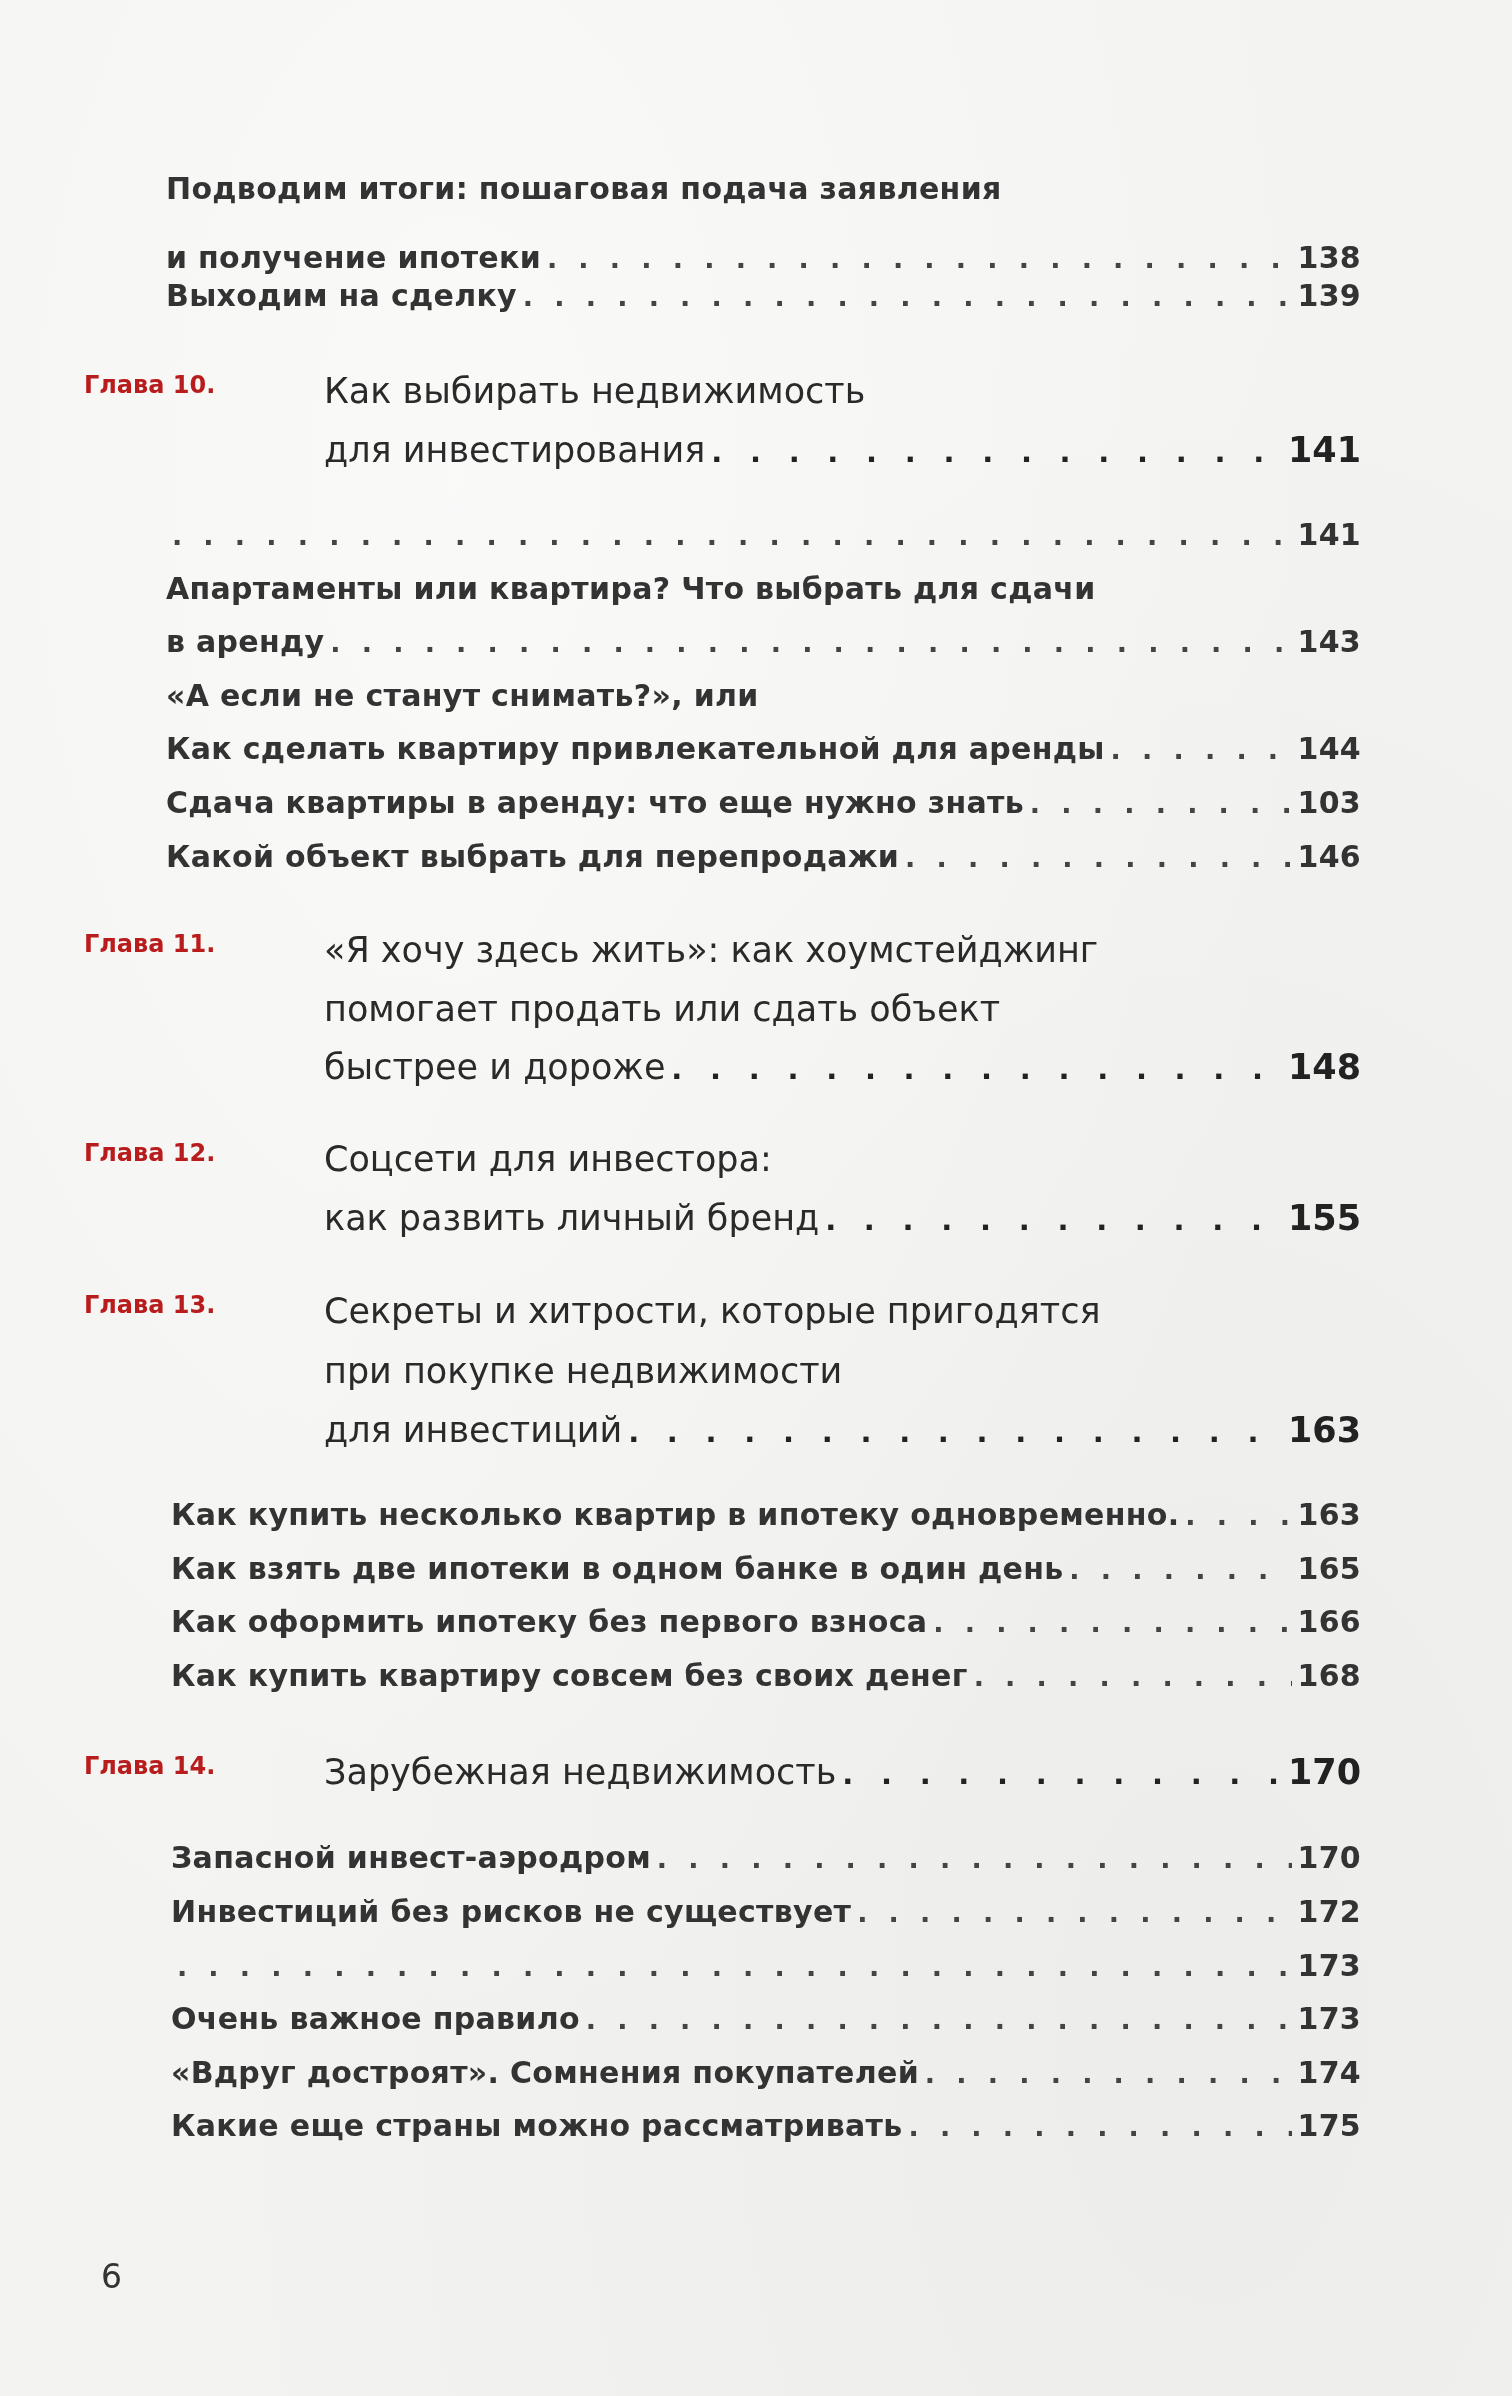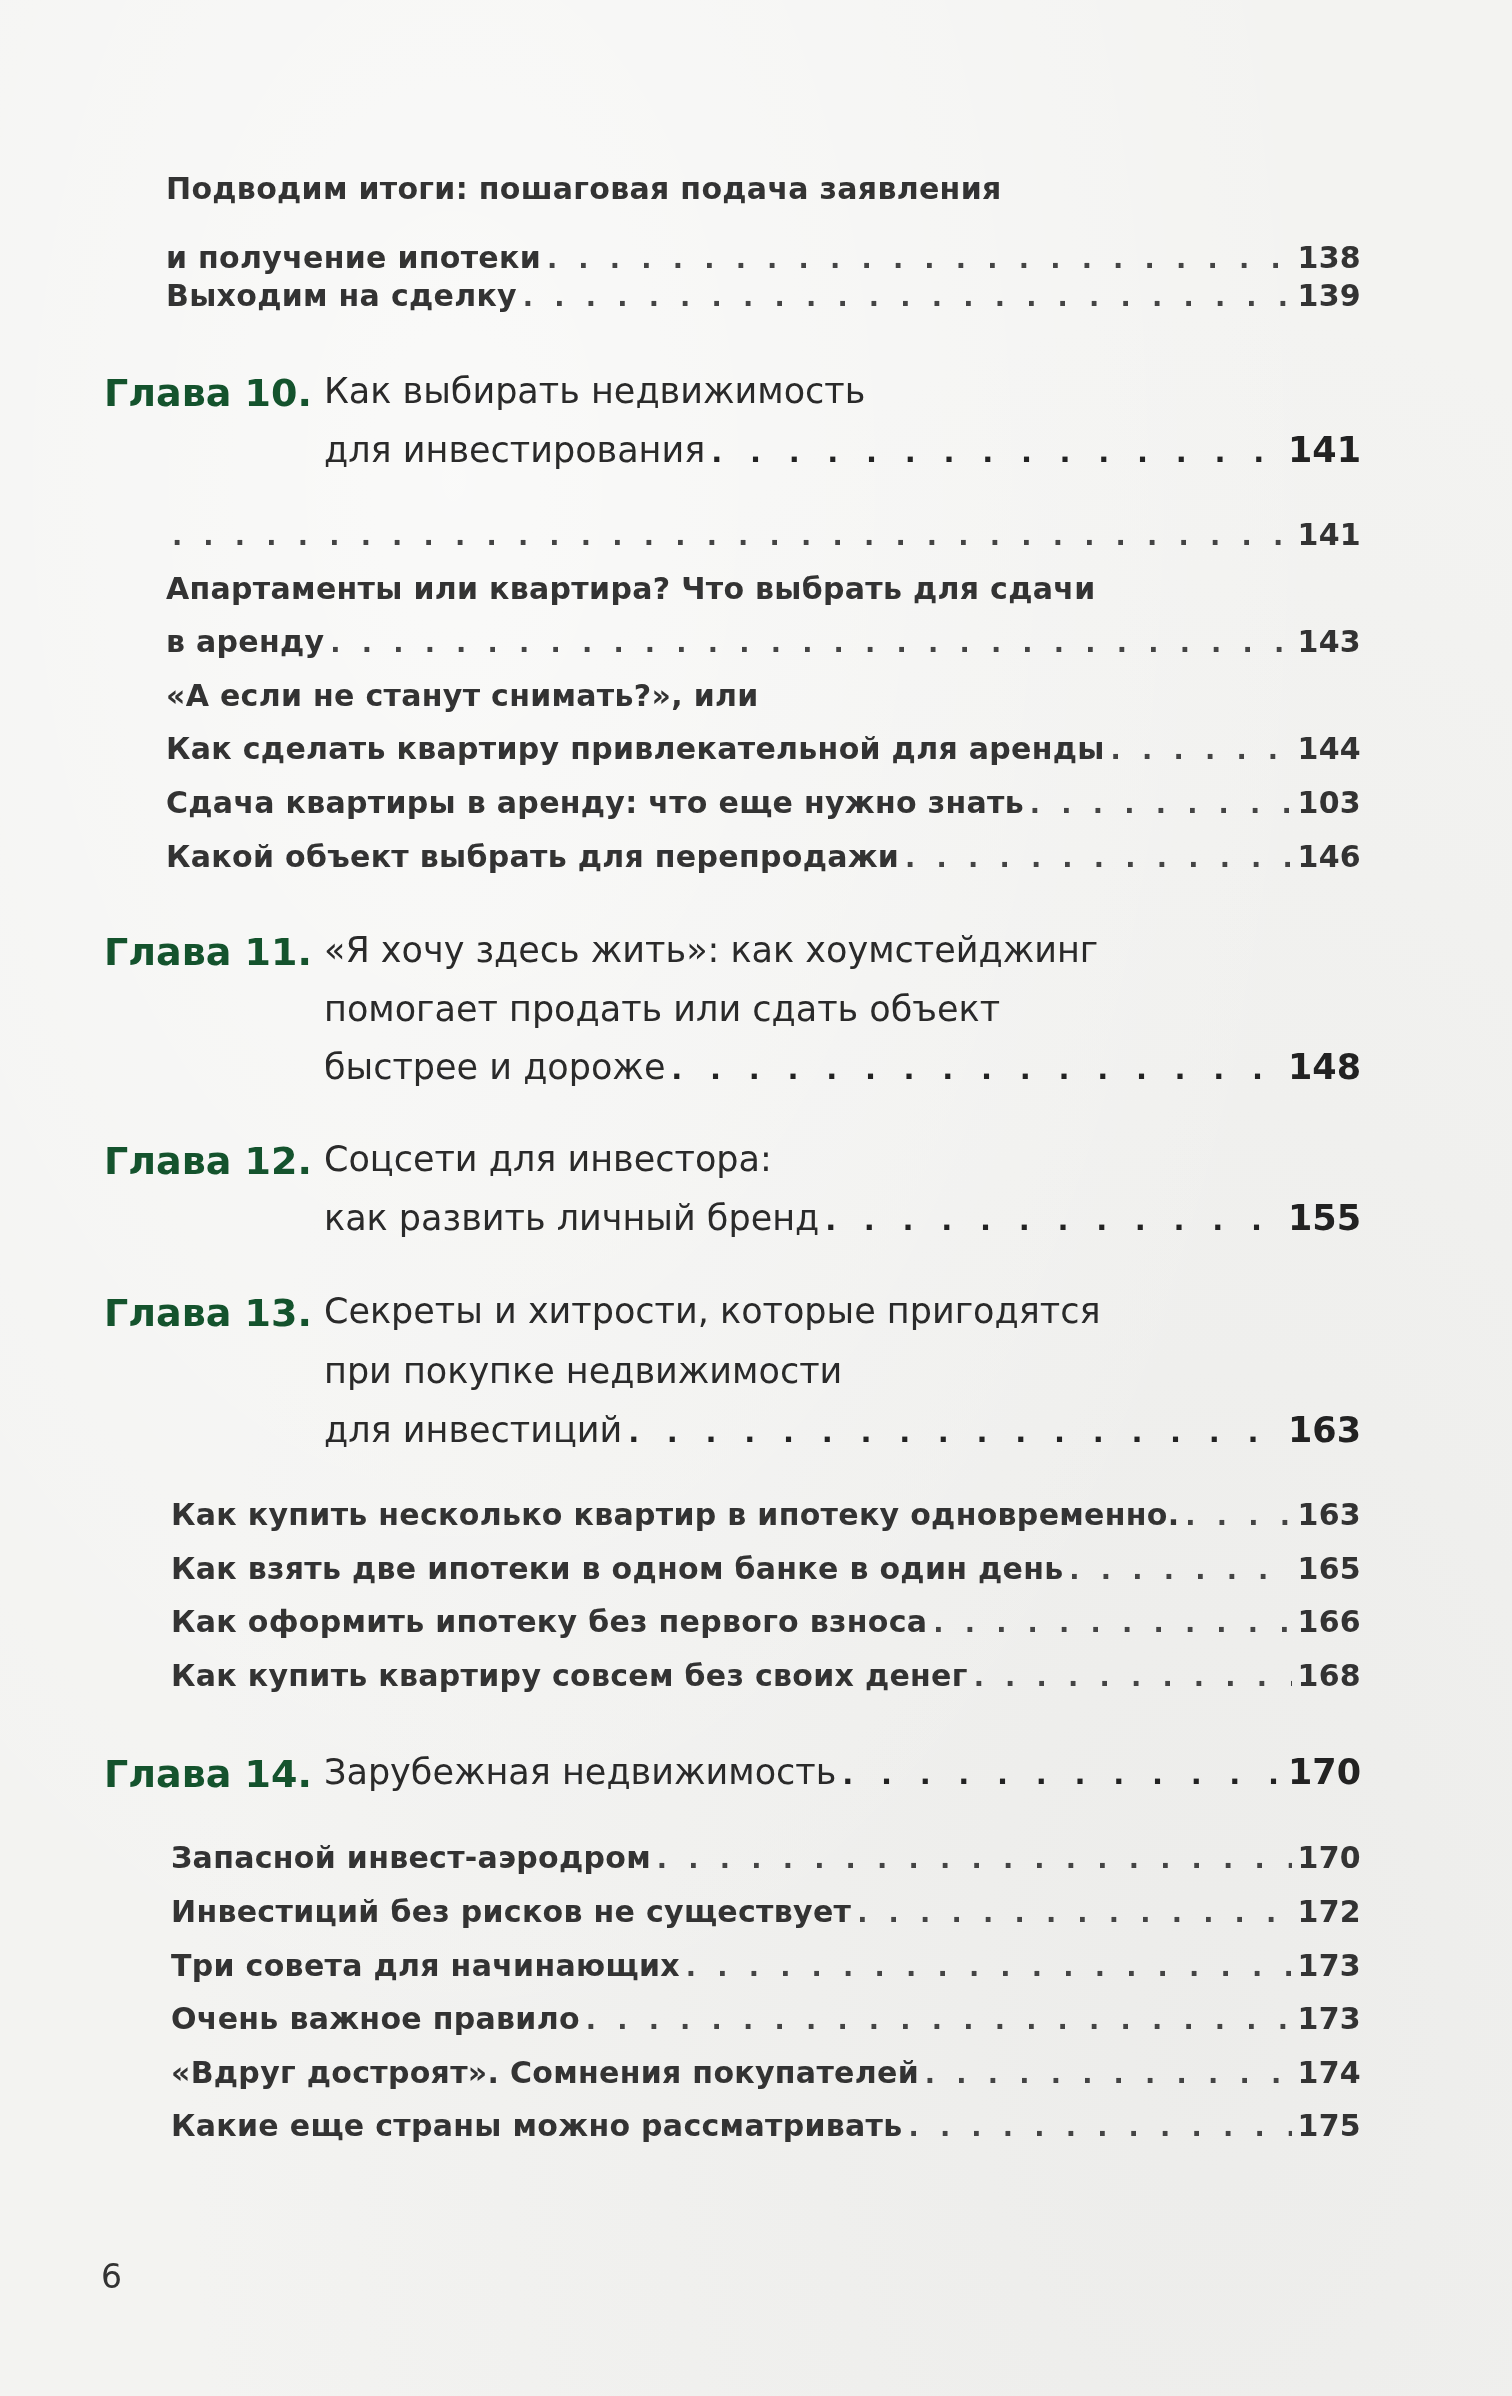--- a/index.html
+++ b/index.html
@@ -46,24 +46,24 @@
       font-size: 27px;
     }
     .leader::before {
       content: ". . . . . . . . . . . . . . . . . . . . . . . . . . . . . . . . . . . . . . . . . . . . . . . . . . . . . . . . . . . . . . . . . . . . . . . . . . . . . . . . . .";
       white-space: nowrap;
     }
     .page-num { flex: 0 0 auto; }
     
     .ch-label {
       position: absolute;
-      left: 104px;
-      font-size: 38px;
+      left: 84px;
+      font-size: 24px;
       font-weight: bold;
-      color: #14532d;
+      color: #b91c1c;
       white-space: nowrap;
     }
     .ch {
       left: 324px;
       right: 152px;
       font-size: 35px;
       color: #2a2a2a;
     }
     .ch .page-num { font-weight: bold; color: #222; }
     .ch .leader { font-size: 29px; letter-spacing: 8.8px; color: #222; font-weight: bold; }
@@ -202,21 +202,20 @@
   <span class="txt">Запасной инвест-аэродром</span>
   <span class="leader"></span>
   <span class="page-num">170</span>
 </div>
 <div class="line sub ch14" style="top:1894px">
   <span class="txt">Инвестиций без рисков не существует</span>
   <span class="leader"></span>
   <span class="page-num">172</span>
 </div>
 <div class="line sub ch14" style="top:1948px">
-  <span class="txt">Три совета для начинающих</span>
   <span class="leader"></span>
   <span class="page-num">173</span>
 </div>
 <div class="line sub ch14" style="top:2001px">
   <span class="txt">Очень важное правило</span>
   <span class="leader"></span>
   <span class="page-num">173</span>
 </div>
 <div class="line sub ch14" style="top:2055px">
   <span class="txt">«Вдруг достроят». Сомнения покупателей</span>

